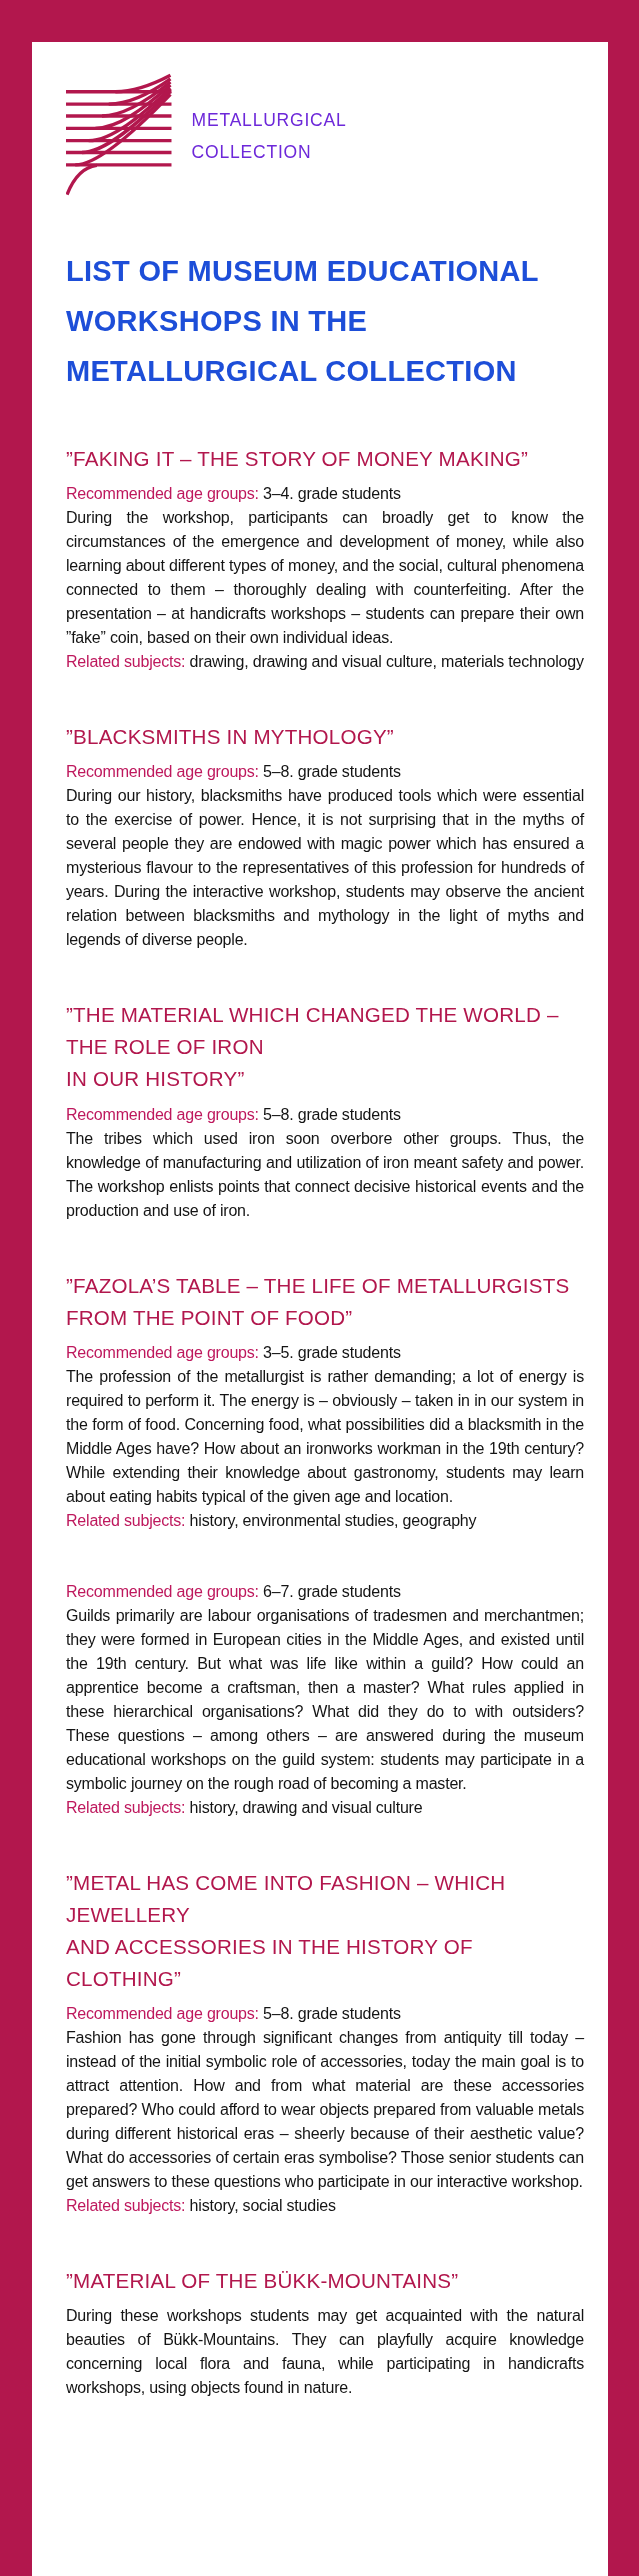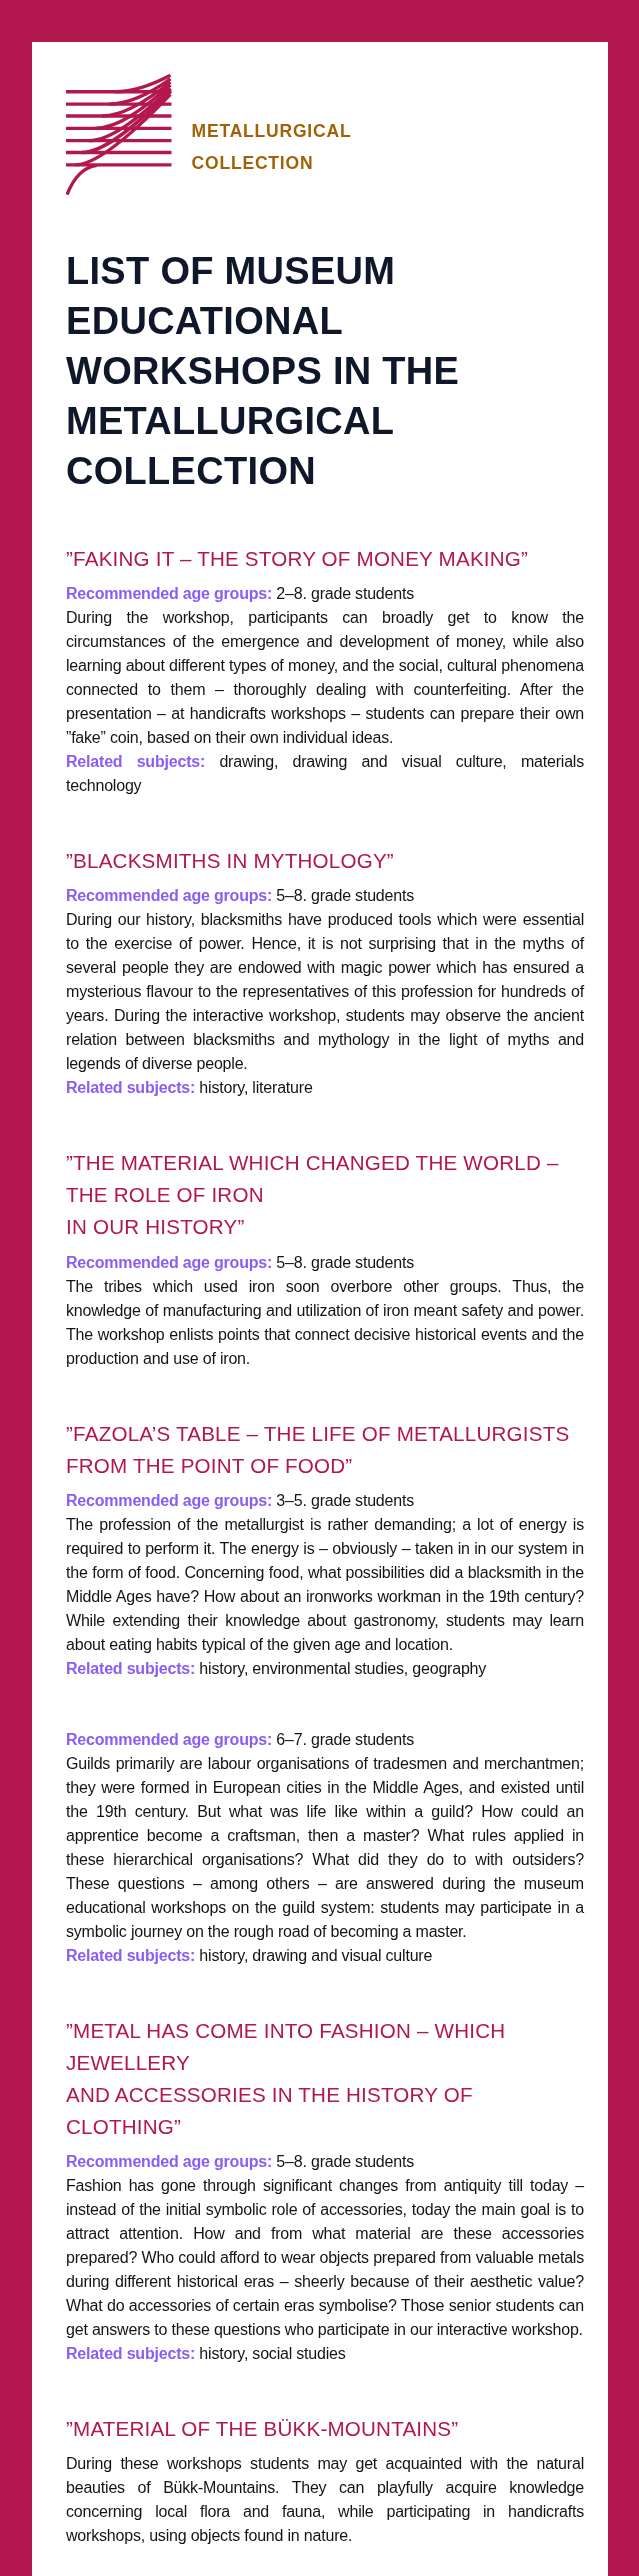--- a/index.html
+++ b/index.html
@@ -23,32 +23,32 @@
   
   .logo-row {
     display: flex;
     align-items: flex-end;
     gap: 19.6px;
     margin-top: 0;
   }
   .logo-mark { flex: 0 0 auto; }
   .logo-mark svg { display: block; }
   .brand {
-    color: #a16207;
-    font-weight: bold;
+    color: #6d28d9;
+    font-weight: normal;
     font-size: 17.5px;
     line-height: 32px;
     letter-spacing: 0.8px;
-    margin-bottom: 18px;
+    margin-bottom: 29px;
     white-space: pre-line;
   }
   
   h1.page-title {
-    color: #0f172a;
-    font-size: 38px;
+    color: #1d4ed8;
+    font-size: 29px;
     line-height: 50px;
     font-weight: bold;
     letter-spacing: 0.3px;
     white-space: pre-line;
     margin: 49px 0 0 0;
   }
   
   .workshop { margin-top: 47px; }
   .workshop h2 {
     color: #B2174D;
@@ -61,22 +61,22 @@
   }
   .workshop p {
     margin: 0;
     font-size: 16px;
     line-height: 24px;
     letter-spacing: -0.2px;
   }
   .workshop p.body-text,
   .workshop p.related-line { text-align: justify; }
   .label {
-    color: #8b5cf6;
-    font-weight: bold;
+    color: #be185d;
+    font-weight: normal;
   }
 </style>
 </head>
 <body>
 
 <div class="page">
 
   <div class="logo-row">
     <div class="logo-mark">
       <svg width="106" height="125" viewBox="0 0 206 242" fill="none" stroke="#B2174D" stroke-width="6.5">
@@ -104,30 +104,29 @@
 COLLECTION</div>
   </div>
 
   <h1 class="page-title">LIST OF MUSEUM EDUCATIONAL
 WORKSHOPS IN THE
 METALLURGICAL COLLECTION</h1>
 
   <div id="workshop-list">
   <section class="workshop">
     <h2>”FAKING IT – THE STORY OF MONEY MAKING”</h2>
-    <p class="meta-line"><span class="label">Recommended age groups:</span> <span>2–8. grade students</span></p>
+    <p class="meta-line"><span class="label">Recommended age groups:</span> <span>3–4. grade students</span></p>
     <p class="body-text">During the workshop, participants can broadly get to know the circumstances of the emergence and development of money, while also learning about different types of money, and the social, cultural phenomena connected to them – thoroughly dealing with counterfeiting. After the presentation – at handicrafts workshops – students can prepare their own ”fake” coin, based on their own individual ideas.</p>
     <p class="related-line"><span class="label">Related subjects:</span> <span>drawing, drawing and visual culture, materials technology</span></p>
   </section>
 
   <section class="workshop">
     <h2>”BLACKSMITHS IN MYTHOLOGY”</h2>
     <p class="meta-line"><span class="label">Recommended age groups:</span> <span>5–8. grade students</span></p>
     <p class="body-text">During our history, blacksmiths have produced tools which were essential to the exercise of power. Hence, it is not surprising that in the myths of several people they are endowed with magic power which has ensured a mysterious flavour to the representatives of this profession for hundreds of years. During the interactive workshop, students may observe the ancient relation between blacksmiths and mythology in the light of myths and legends of diverse people.</p>
-    <p class="related-line"><span class="label">Related subjects:</span> <span>history, literature</span></p>
   </section>
 
   <section class="workshop">
     <h2>”THE MATERIAL WHICH CHANGED THE WORLD – THE ROLE OF IRON
 IN OUR HISTORY”</h2>
     <p class="meta-line"><span class="label">Recommended age groups:</span> <span>5–8. grade students</span></p>
     <p class="body-text">The tribes which used iron soon overbore other groups. Thus, the knowledge of manufacturing and utilization of iron meant safety and power. The workshop enlists points that connect decisive historical events and the production and use of iron.</p>
   </section>
 
   <section class="workshop">

